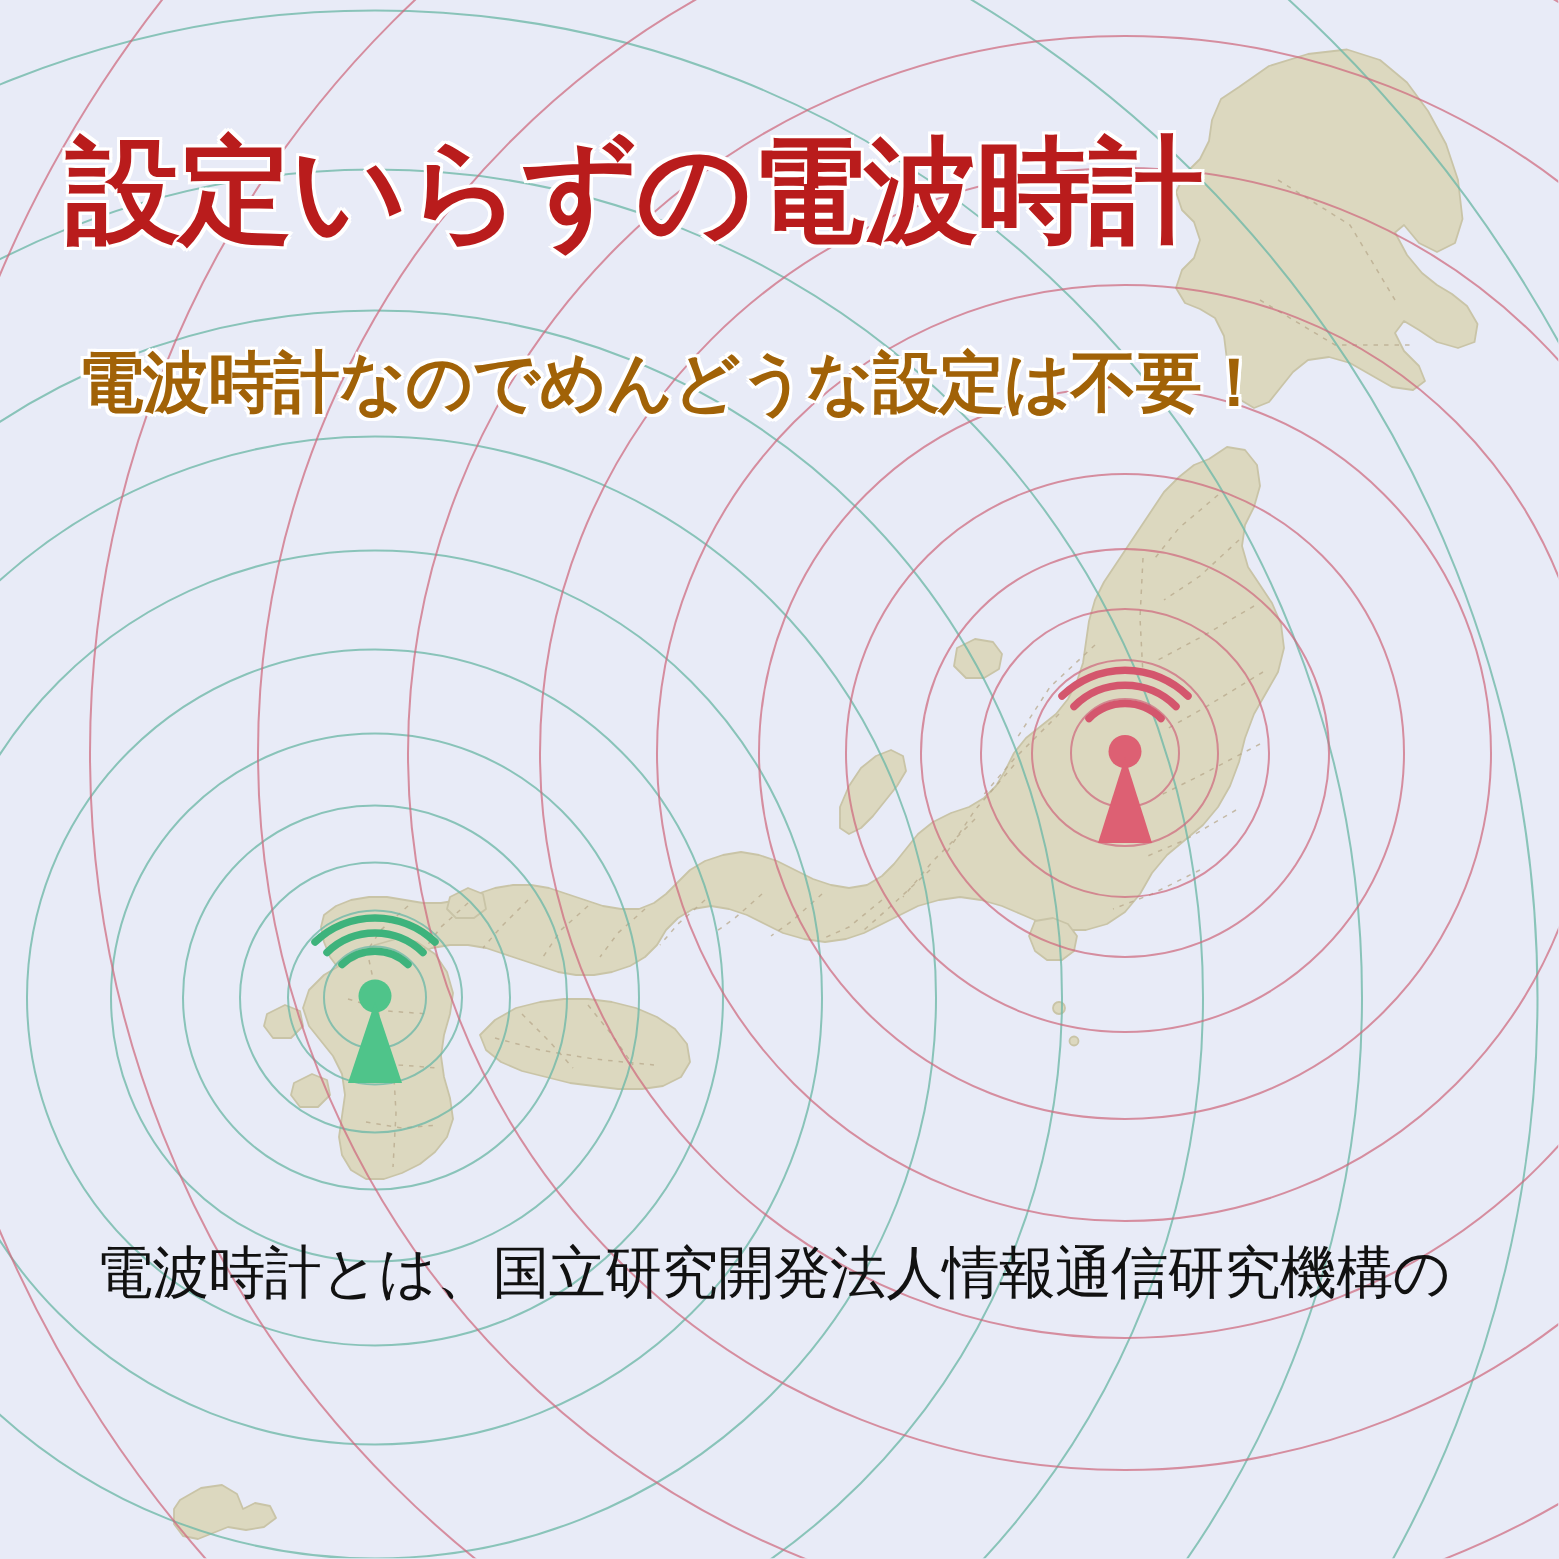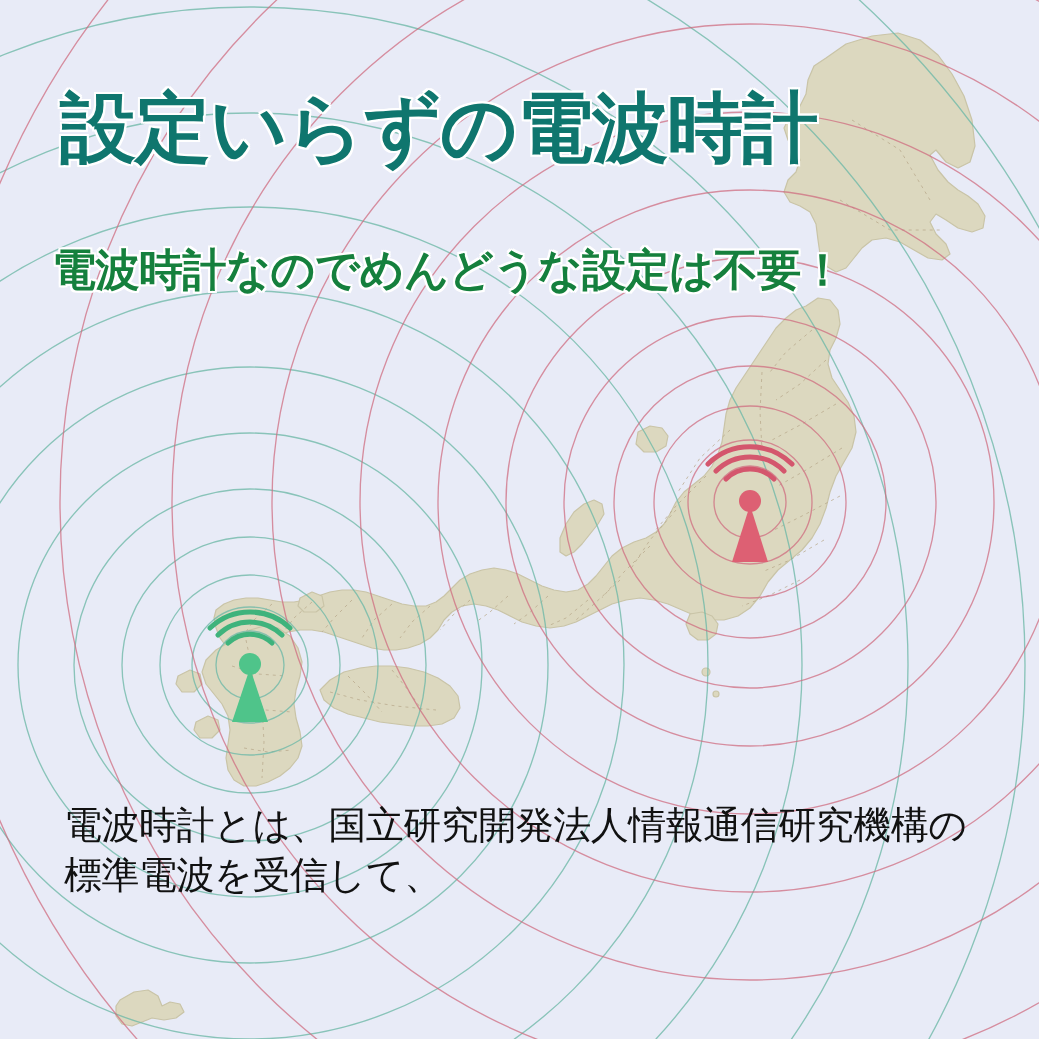--- a/index.html
+++ b/index.html
@@ -29,64 +29,65 @@
   
   #text-layer {
     position: absolute;
     left: 0; top: 0;
     width: 1039px; height: 1039px;
     pointer-events: none;
   }
 
   .headline {
     position: absolute;
-    left: 60px;
+    left: 44px;
     top: 90px;
     font-size: 76px;
     font-weight: bold;
     letter-spacing: -1px;
     line-height: 1.0;
-    color: #0f766e;
+    color: #b91c1c;
     white-space: nowrap;
     -webkit-text-stroke: 3px #ffffff;
     paint-order: stroke fill;
     text-shadow:
        2px 0 0 #ffffff, -2px 0 0 #ffffff,
        0 2px 0 #ffffff, 0 -2px 0 #ffffff,
        2px 2px 0 #ffffff, -2px 2px 0 #ffffff,
        2px -2px 0 #ffffff, -2px -2px 0 #ffffff;
   }
 
   .subhead {
     position: absolute;
     left: 52px;
-    top: 248px;
+    top: 234px;
     font-size: 44px;
     font-weight: bold;
     letter-spacing: -0.5px;
     line-height: 1.0;
-    color: #15803d;
+    color: #a16207;
     white-space: nowrap;
     text-shadow:
        2px 0 0 #ffffff, -2px 0 0 #ffffff,
        0 2px 0 #ffffff, 0 -2px 0 #ffffff,
        2px 2px 0 #ffffff, -2px 2px 0 #ffffff,
        2px -2px 0 #ffffff, -2px -2px 0 #ffffff;
   }
 
   .bodytext {
     position: absolute;
     left: 64px;
-    top: 800px;
+    top: 824px;
     font-size: 38px;
     font-weight: normal;
     line-height: 1.32;
     color: #111111;
     letter-spacing: -0.5px;
     white-space: nowrap;
+    text-align: center;
   }
   .bodytext .line { display: block; }
 </style>
 </head>
 <body>
 
 <div id="stage">
 
   <svg id="artwork" viewBox="0 0 1039 1039">
     <defs>
@@ -277,18 +278,17 @@
   </svg>
 
   <div id="text-layer">
 
     <div class="headline">設定いらずの電波時計</div>
 
     <div class="subhead">電波時計なのでめんどうな設定は不要！</div>
 
     <div class="bodytext">
       <span class="line">電波時計とは、国立研究開発法人情報通信研究機構の</span>
-      <span class="line">標準電波を受信して、</span>
     </div>
 
   </div>
 
 </div>
 
 </body></html>

